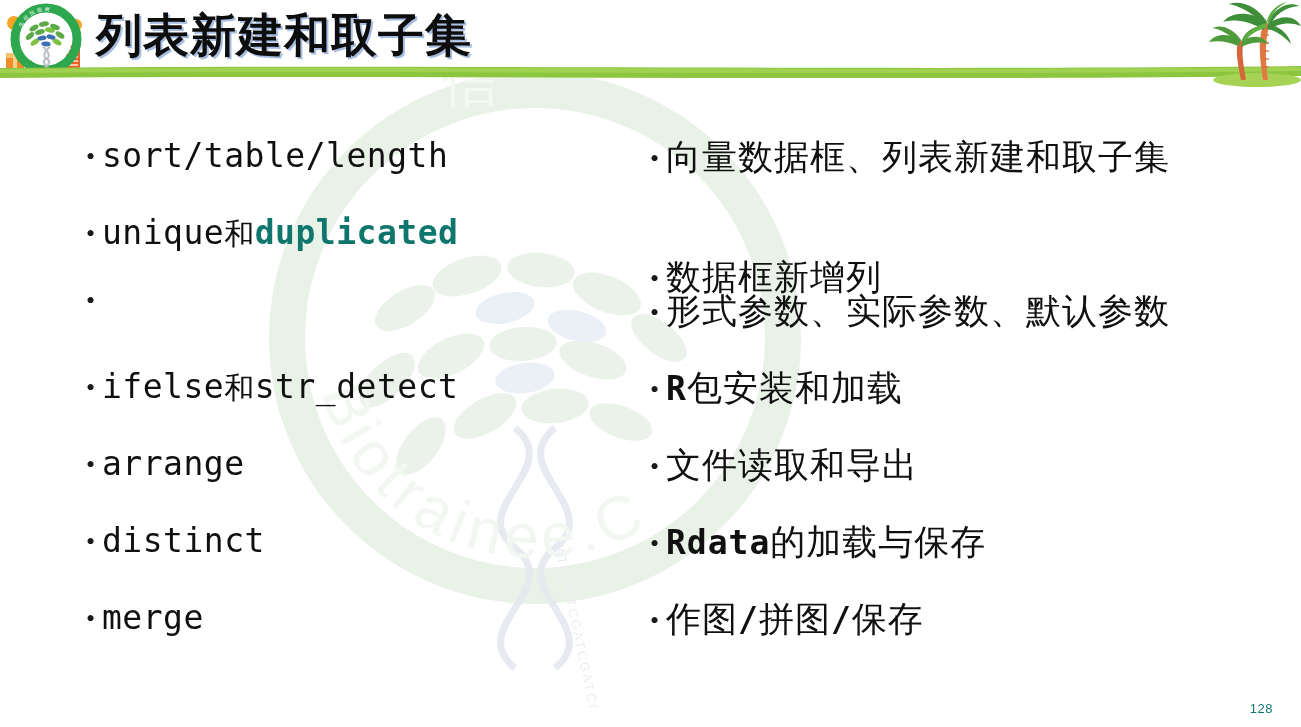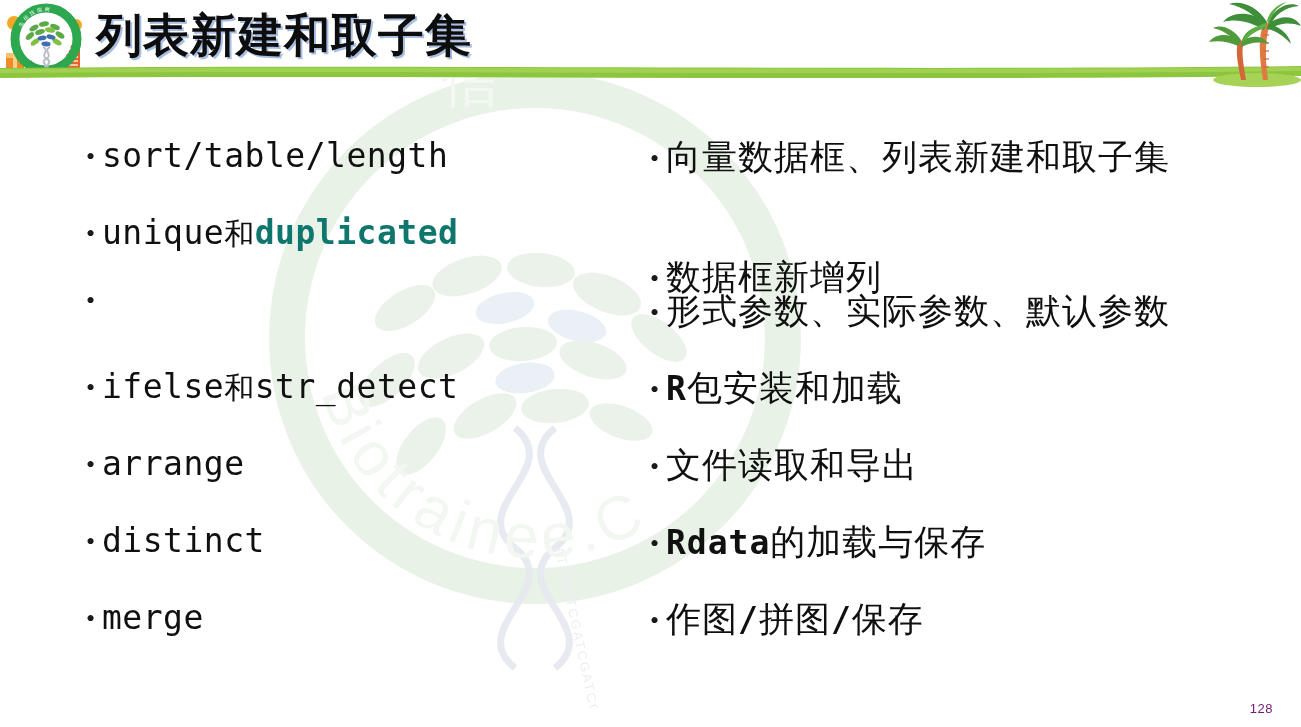--- a/index.html
+++ b/index.html
@@ -105,21 +105,21 @@
     font-family:"DejaVu Sans Mono","Liberation Mono",monospace;
     font-size:33px;
     font-weight:bold;
   }
 
   
   .pagenum{
     position:absolute;right:28px;bottom:11px;
     font-family:"Liberation Sans", sans-serif;
     font-size:13px;
-    color:#701a75;
+    color:#0f766e;
     letter-spacing:0.5px;
     z-index:6;
   }
 </style>
 </head>
 <body>
 
 <div class="slide">
 
   <div class="watermark">

